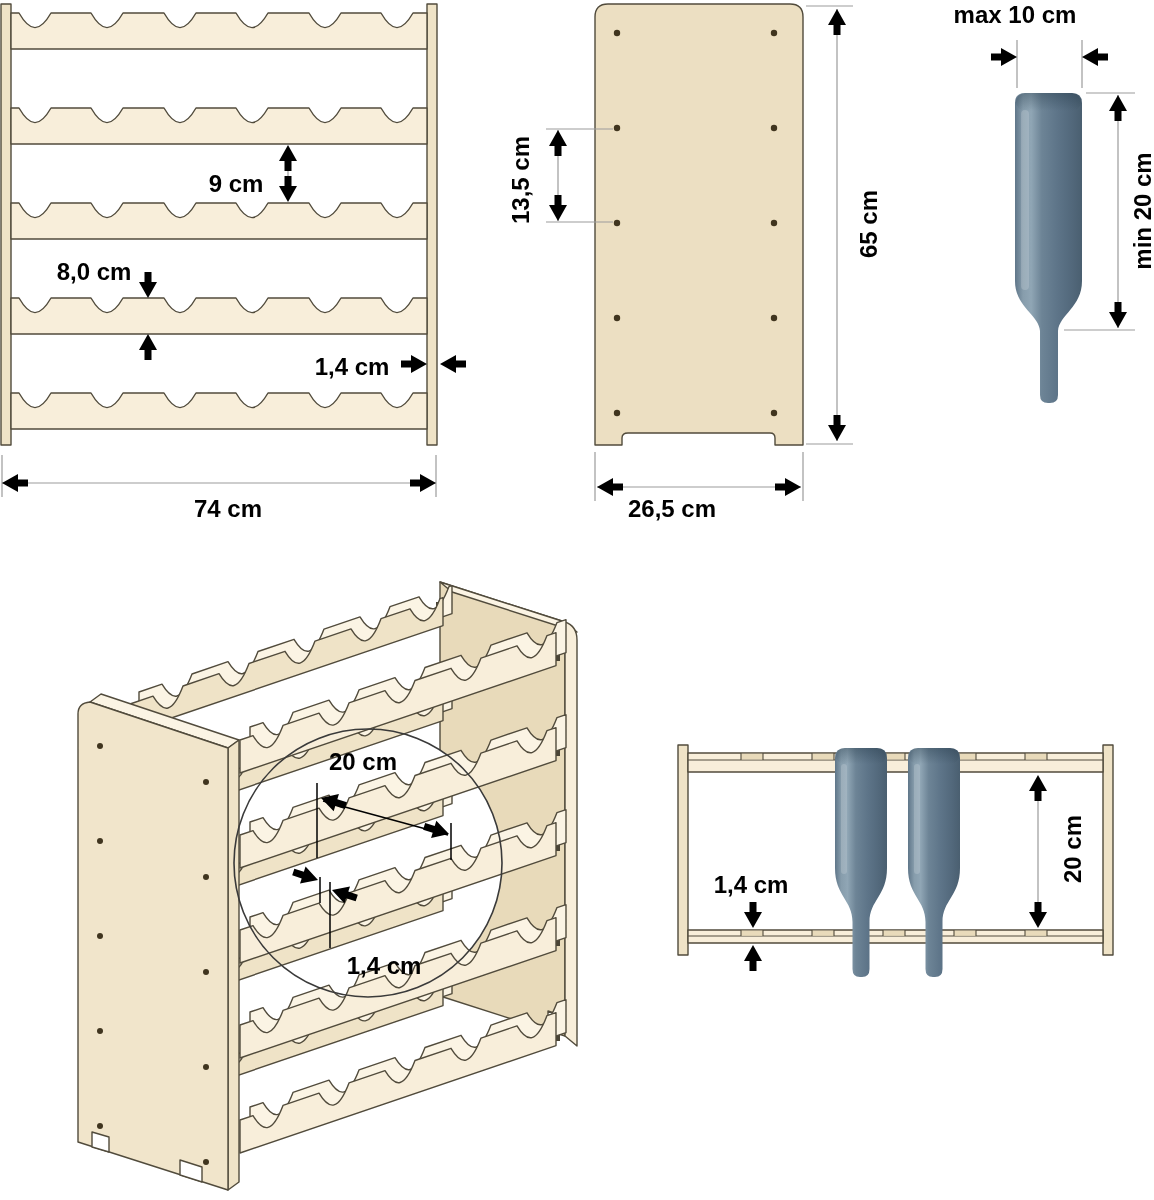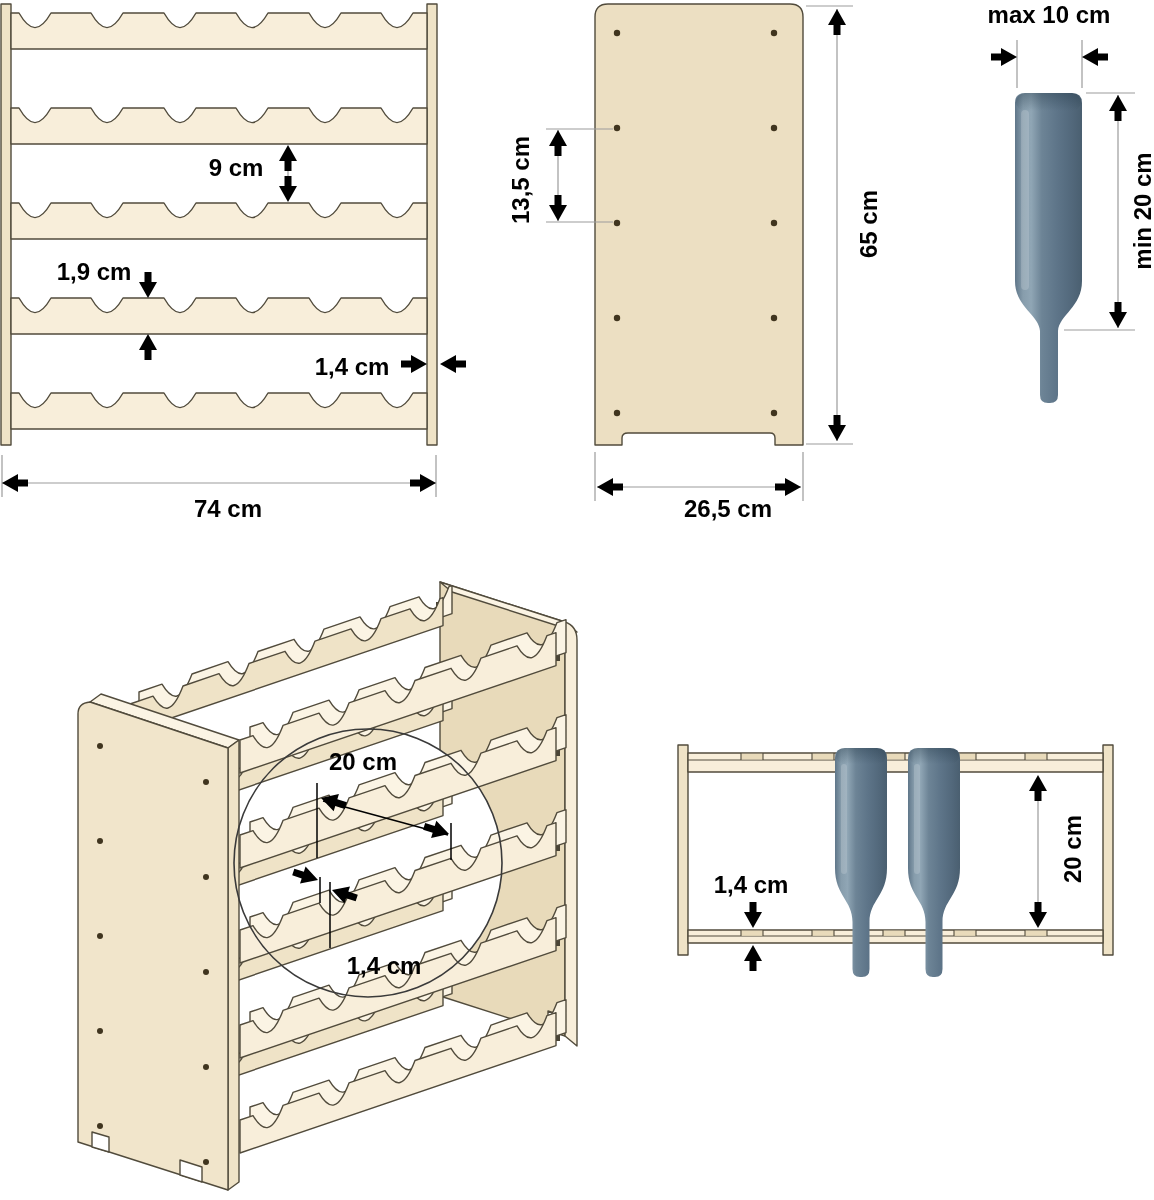--- a/index.html
+++ b/index.html
@@ -273,30 +273,30 @@
     <g>
       <use href="#arrowhead" class="arr" transform="translate(753,928) rotate(90)"></use>
       <use href="#arrowhead" class="arr" transform="translate(753,945) rotate(-90)"></use>
       <line x1="1038" y1="777" x2="1038" y2="926" class="dim"></line>
       <use href="#arrowhead" class="arr" transform="translate(1038,775) rotate(-90)"></use>
       <use href="#arrowhead" class="arr" transform="translate(1038,928) rotate(90)"></use>
     </g>
   </g>
 </svg>
 
-<div class="lbl" style="left:236px;top:168px">9 cm</div>
-<div class="lbl" style="left:94px;top:272px">1,9 cm</div>
+<div class="lbl" style="left:236px;top:184px">9 cm</div>
+<div class="lbl" style="left:94px;top:272px">8,0 cm</div>
 <div class="lbl" style="left:352px;top:367px">1,4 cm</div>
 <div class="lbl" style="left:228px;top:509px">74 cm</div>
 
 <div class="lbl rot" style="left:521px;top:180px">13,5 cm</div>
 <div class="lbl rot" style="left:869px;top:224px">65 cm</div>
-<div class="lbl" style="left:728px;top:509px">26,5 cm</div>
-
-<div class="lbl" style="left:1049px;top:15px">max 10 cm</div>
+<div class="lbl" style="left:672px;top:509px">26,5 cm</div>
+
+<div class="lbl" style="left:1015px;top:15px">max 10 cm</div>
 <div class="lbl rot" style="left:1143px;top:211px">min 20 cm</div>
 
 <div class="lbl" style="left:363px;top:762px">20 cm</div>
 <div class="lbl" style="left:384px;top:966px">1,4 cm</div>
 
 <div class="lbl" style="left:751px;top:885px">1,4 cm</div>
 <div class="lbl rot" style="left:1073px;top:849px">20 cm</div>
 </div>
 
 </body></html>

